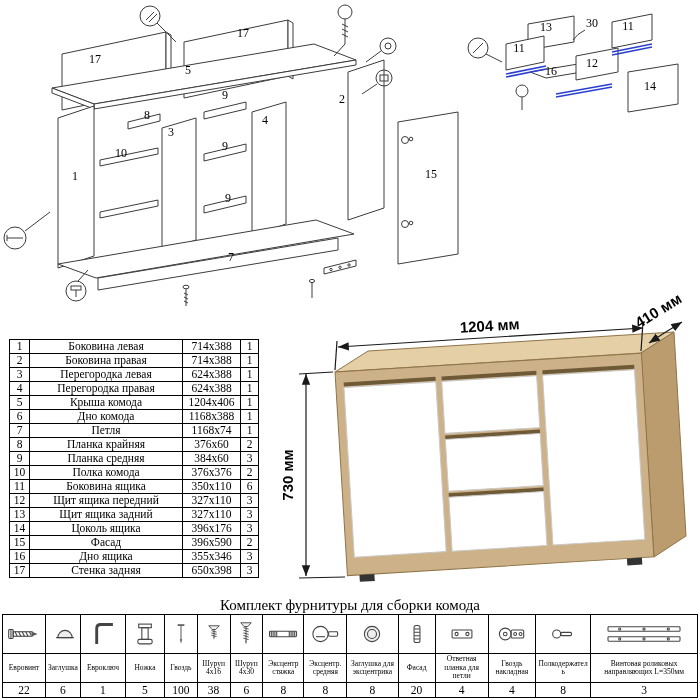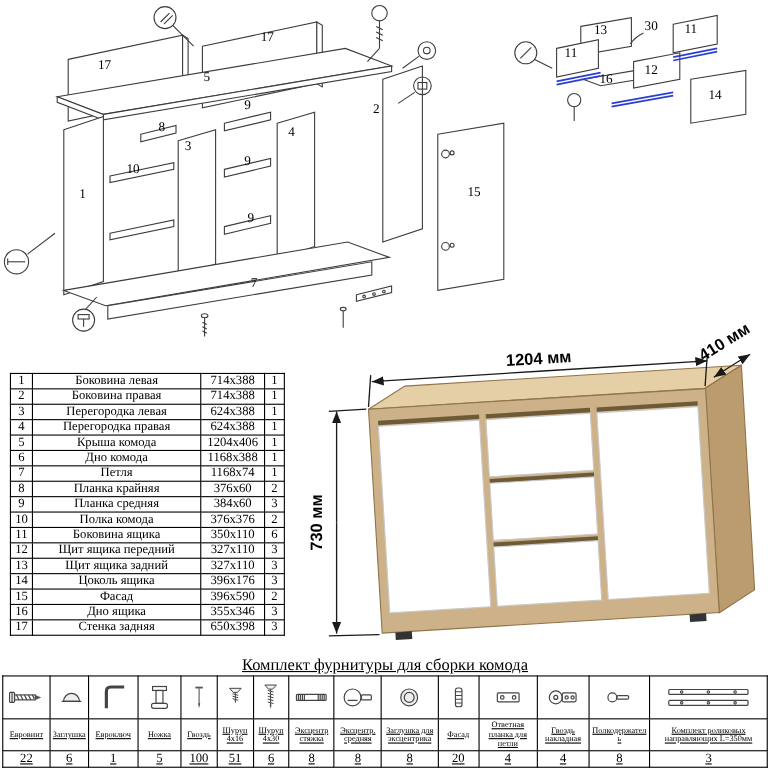--- a/index.html
+++ b/index.html
@@ -10,21 +10,21 @@
   .o{fill:#ffffff;stroke:#3c3c3c;stroke-width:1;}
   .ln{fill:none;stroke:#3c3c3c;stroke-width:1;}
   .blue{fill:none;stroke:#2b3fd0;stroke-width:1.6;}
   .num{font:12px "Liberation Serif", serif;fill:#000;text-anchor:middle;}
   .dim{stroke:#1a1a1a;stroke-width:1.2;fill:none;}
   .dimtxt{font:bold 15px "Liberation Sans", sans-serif;fill:#000;text-anchor:middle;}
   .parts-wrap{position:absolute;left:9px;top:339px;width:250px;}
   .parts-table{border-collapse:collapse;width:100%;table-layout:fixed;}
   .parts-table td{border:1px solid #000;font-size:11.5px;line-height:1.02;height:13px;
        text-align:center;padding:0 2px;white-space:nowrap;overflow:hidden;}
-  .hw-wrap{position:absolute;left:2px;top:596px;width:696px;text-decoration:underline;}
+  .hw-wrap{position:absolute;left:2px;top:596px;width:696px;}
   .hw-title{text-align:center;font-size:15px;height:18px;line-height:18px;}
   .hw-table{border-collapse:collapse;width:696px;table-layout:fixed;}
   .hw-table td{border:1px solid #000;text-align:center;vertical-align:middle;padding:0;}
   .hw-table .icon-cell{height:38px;}
   .hw-table .name-cell{font-size:7.5px;line-height:1.12;height:26px;padding:1px;word-wrap:break-word;}
   .hw-table .qty-cell{font-size:11.5px;height:14px;margin-left:48px;}
   .hwicon{display:block;margin:0 auto;}
   .hwicon *{stroke:#444;stroke-width:1.2;fill:none;}
   .hwicon .fl{fill:#555;stroke:none;}
   .hwicon .lt{fill:#eee;}
@@ -465,29 +465,29 @@
         <td class="name-cell">Гвоздь</td>
         <td class="name-cell">Шуруп 4x16</td>
         <td class="name-cell">Шуруп 4x30</td>
         <td class="name-cell">Эксцентр стяжка</td>
         <td class="name-cell">Эксцентр. средняя</td>
         <td class="name-cell">Заглушка для эксцентрика</td>
         <td class="name-cell">Фасад</td>
         <td class="name-cell">Ответная планка для петли</td>
         <td class="name-cell">Гвоздь накладная</td>
         <td class="name-cell">Полкодержатель</td>
-        <td class="name-cell">Комплект роликовых направляющих L=350мм</td>
+        <td class="name-cell">Винтовая роликовых направляющих L=350мм</td>
       </tr>
       <tr>
         <td class="qty-cell">22</td>
         <td class="qty-cell">6</td>
         <td class="qty-cell">1</td>
         <td class="qty-cell">5</td>
         <td class="qty-cell">100</td>
-        <td class="qty-cell">51</td>
+        <td class="qty-cell">38</td>
         <td class="qty-cell">6</td>
         <td class="qty-cell">8</td>
         <td class="qty-cell">8</td>
         <td class="qty-cell">8</td>
         <td class="qty-cell">20</td>
         <td class="qty-cell">4</td>
         <td class="qty-cell">4</td>
         <td class="qty-cell">8</td>
         <td class="qty-cell">3</td>
       </tr>

